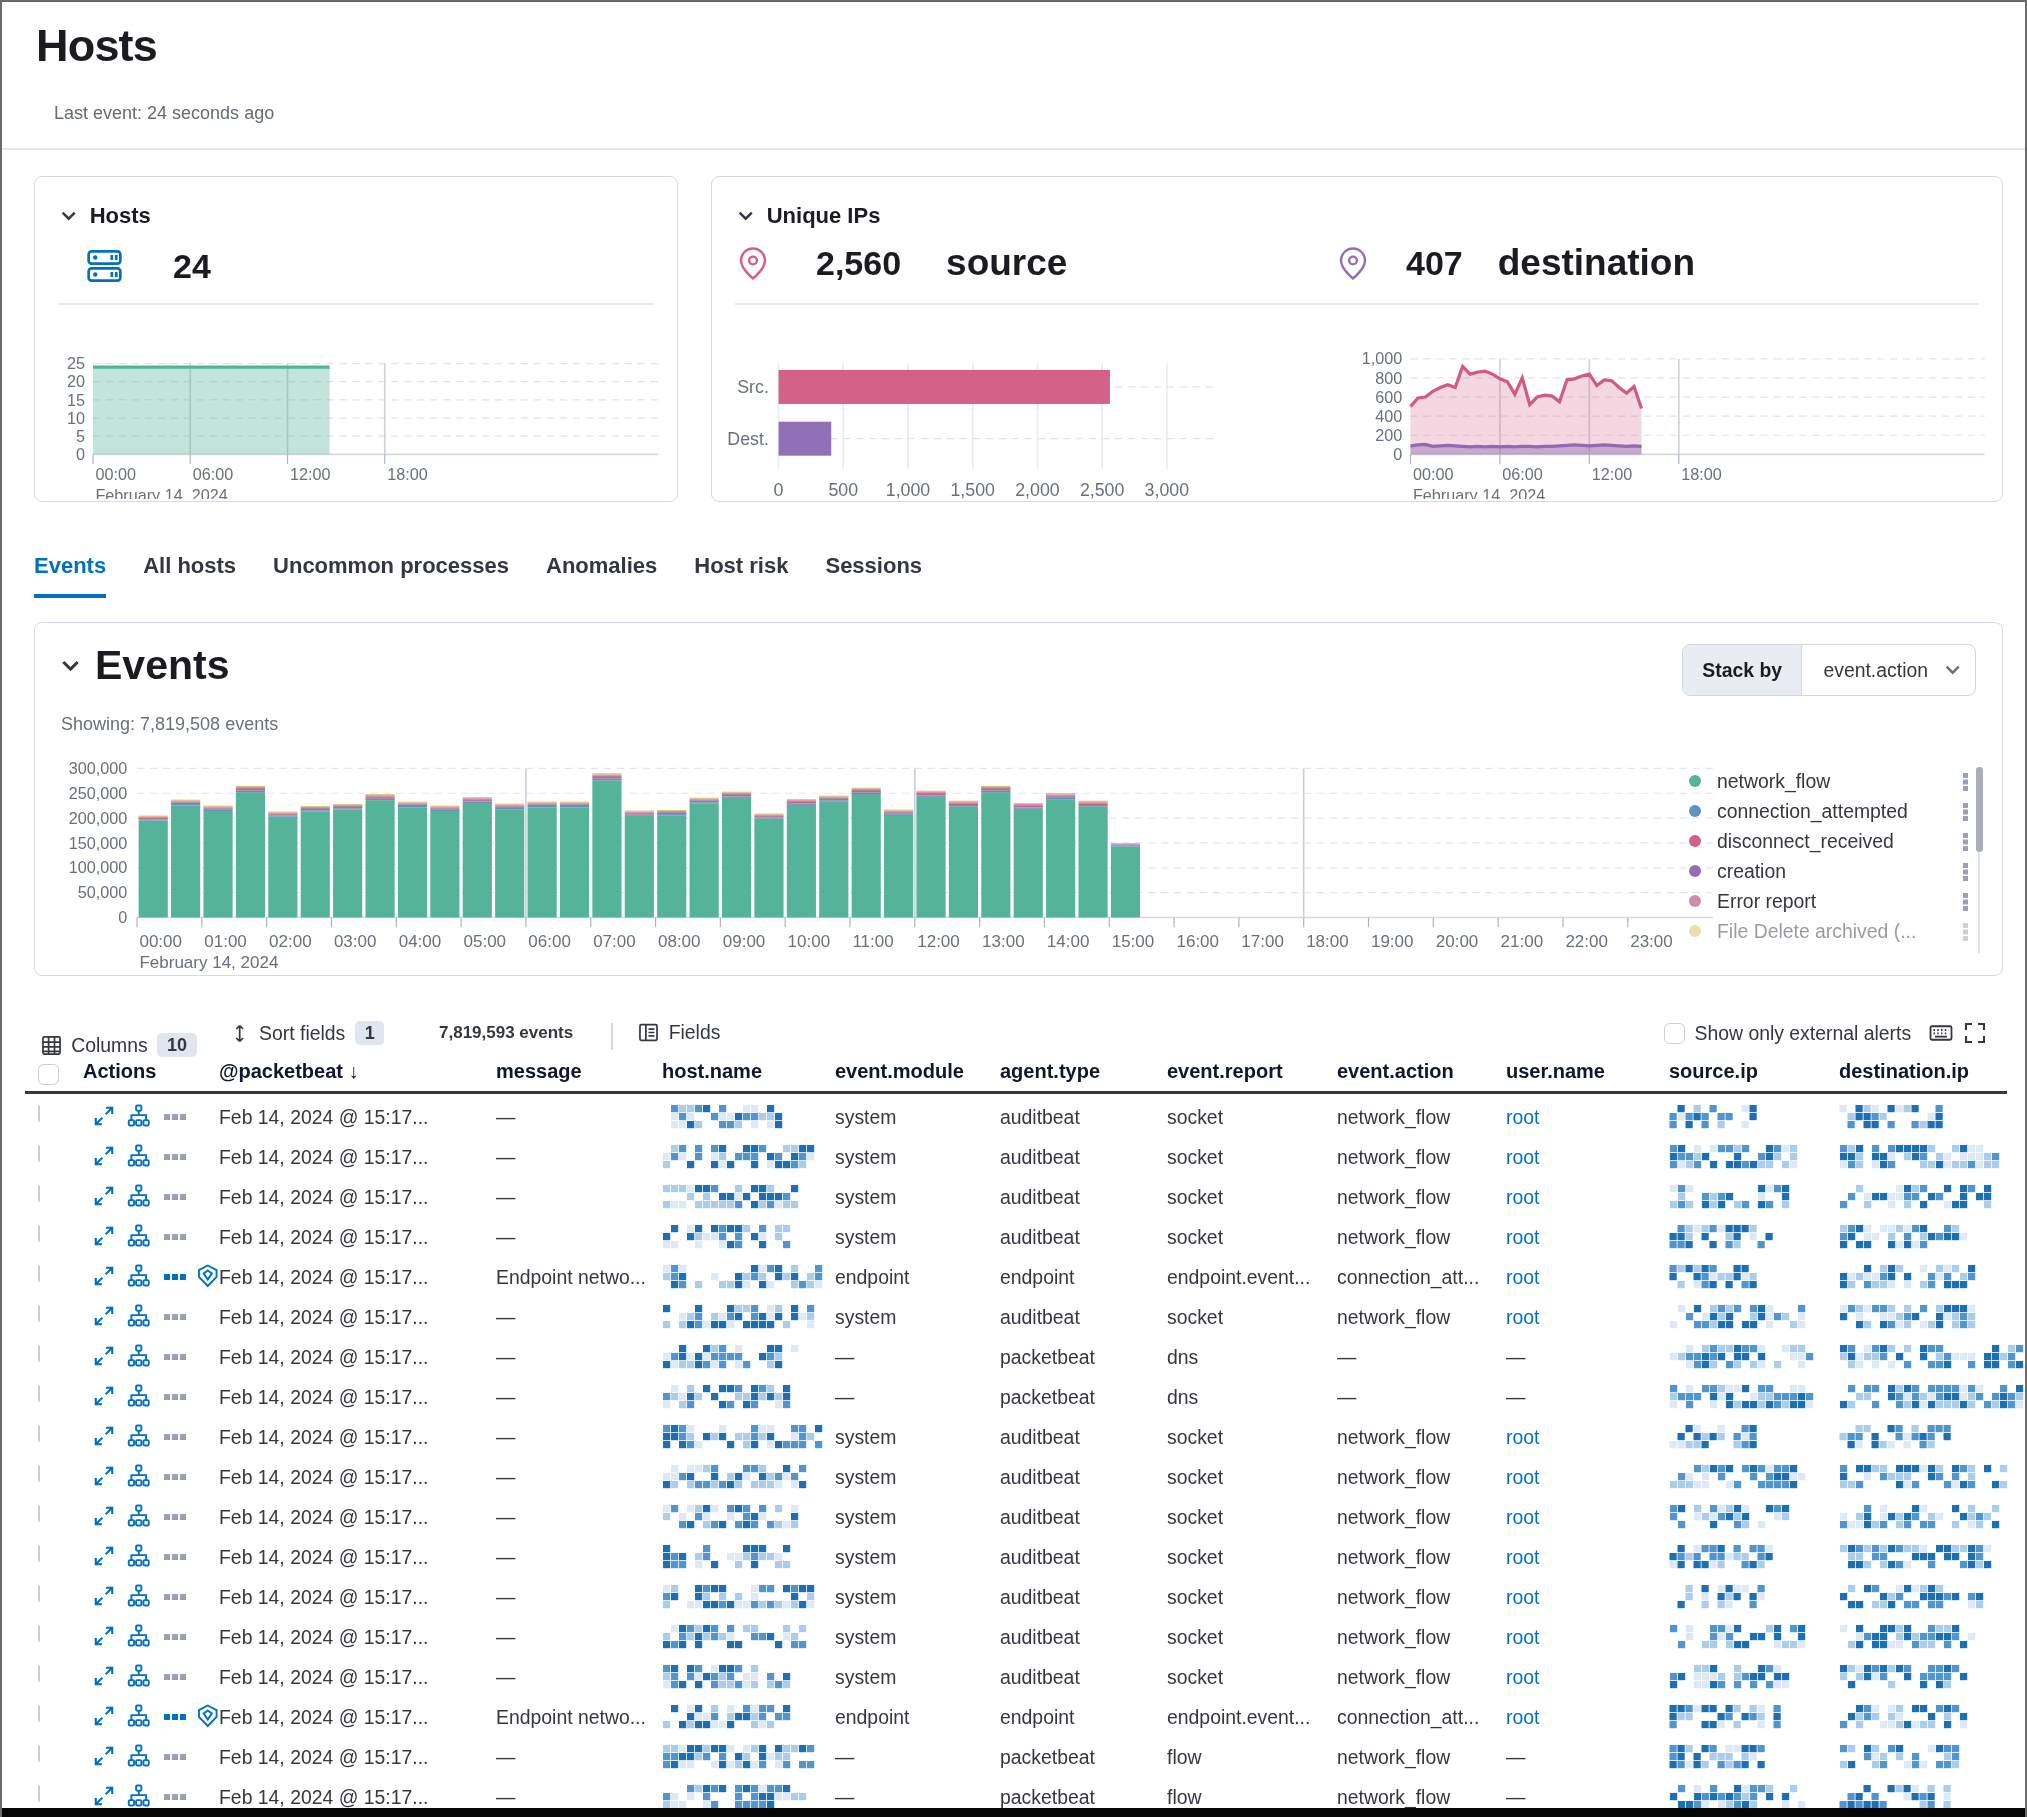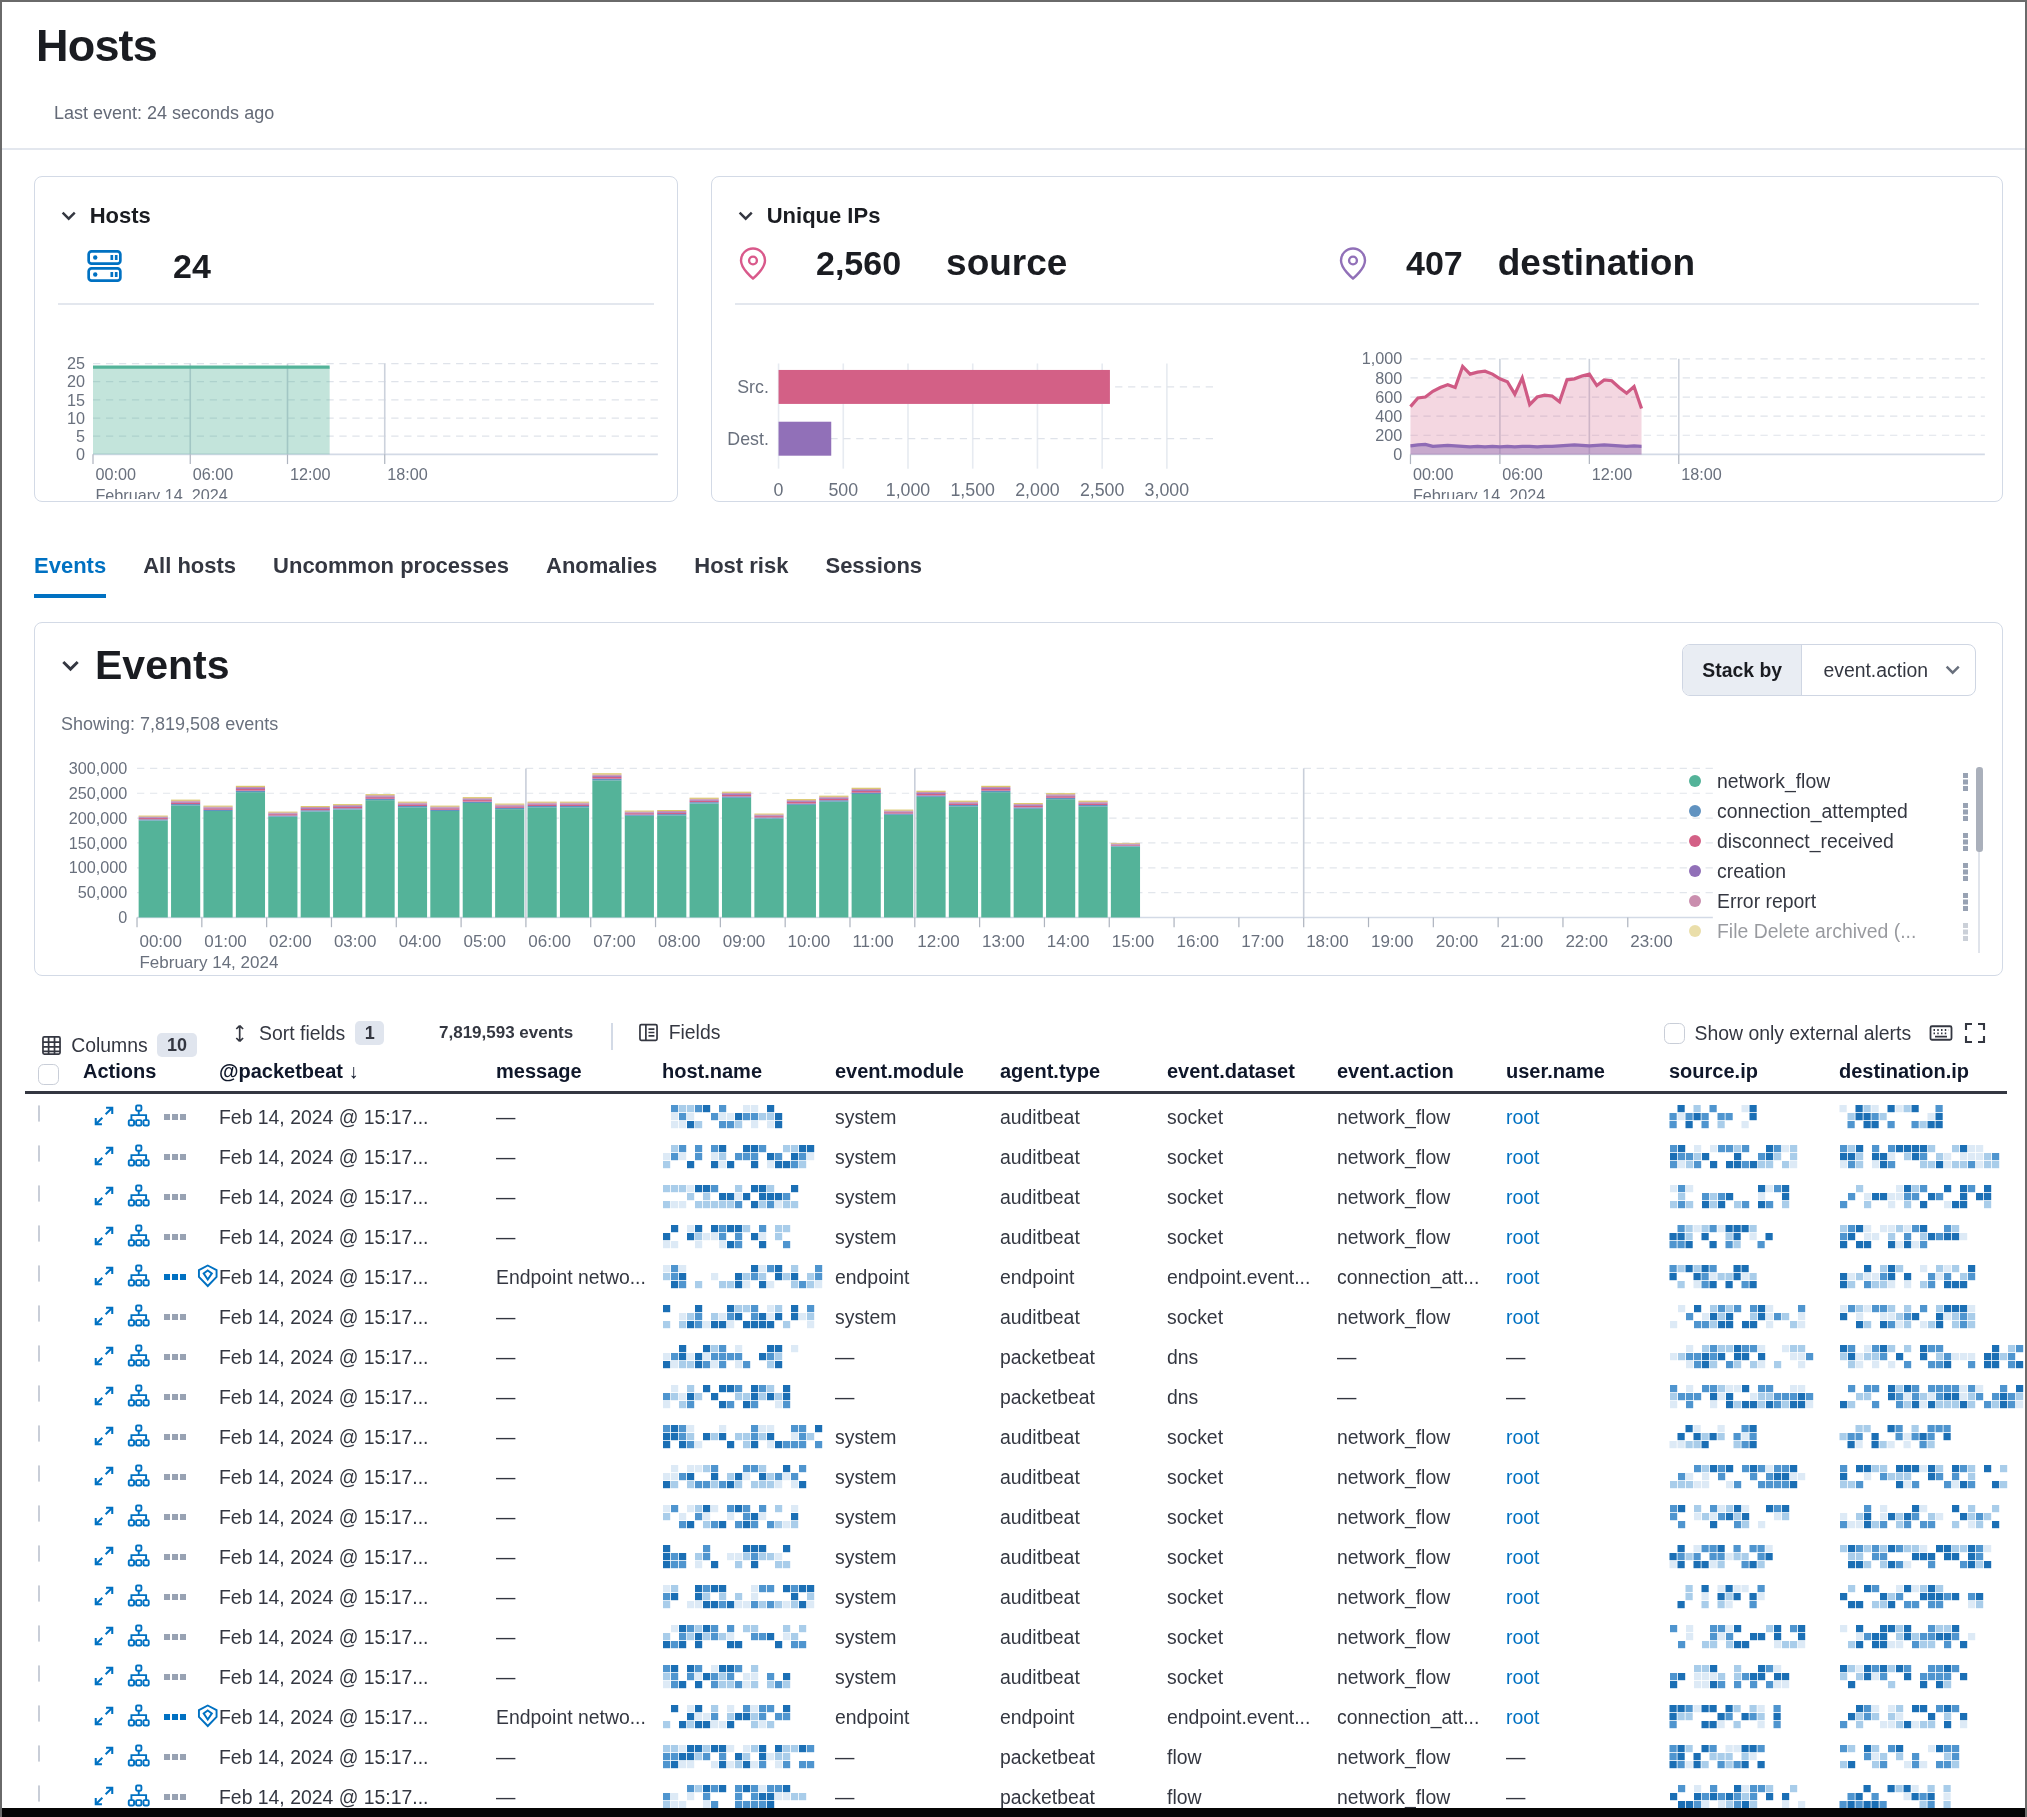--- a/index.html
+++ b/index.html
@@ -576,21 +576,21 @@
   </div>
 
   <div class="abs thead">
     <span class="hc" style="left:36px;top:6.5px;"><span class="checkbox" style="display:inline-block;"></span></span>
     <span class="hc" style="left:81px;">Actions</span>
     <span class="hc" style="left:217px;"><span>@packetbeat</span> <span style="font-weight:400;">↓</span></span>
     <span class="hc" style="left:494px;">message</span>
     <span class="hc" style="left:660px;">host.name</span>
     <span class="hc" style="left:833px;">event.module</span>
     <span class="hc" style="left:998px;">agent.type</span>
-    <span class="hc" style="left:1165px;">event.dataset</span>
+    <span class="hc" style="left:1165px;">event.report</span>
     <span class="hc" style="left:1335px;">event.action</span>
     <span class="hc" style="left:1504px;">user.name</span>
     <span class="hc" style="left:1667px;">source.ip</span>
     <span class="hc" style="left:1837px;">destination.ip</span>
   </div>
   <div class="abs head-rule"></div>
 
   <div class="abs rows" id="rows">
       <div class="row">
         <span class="abs c-cb"><span class="checkbox"></span></span>

